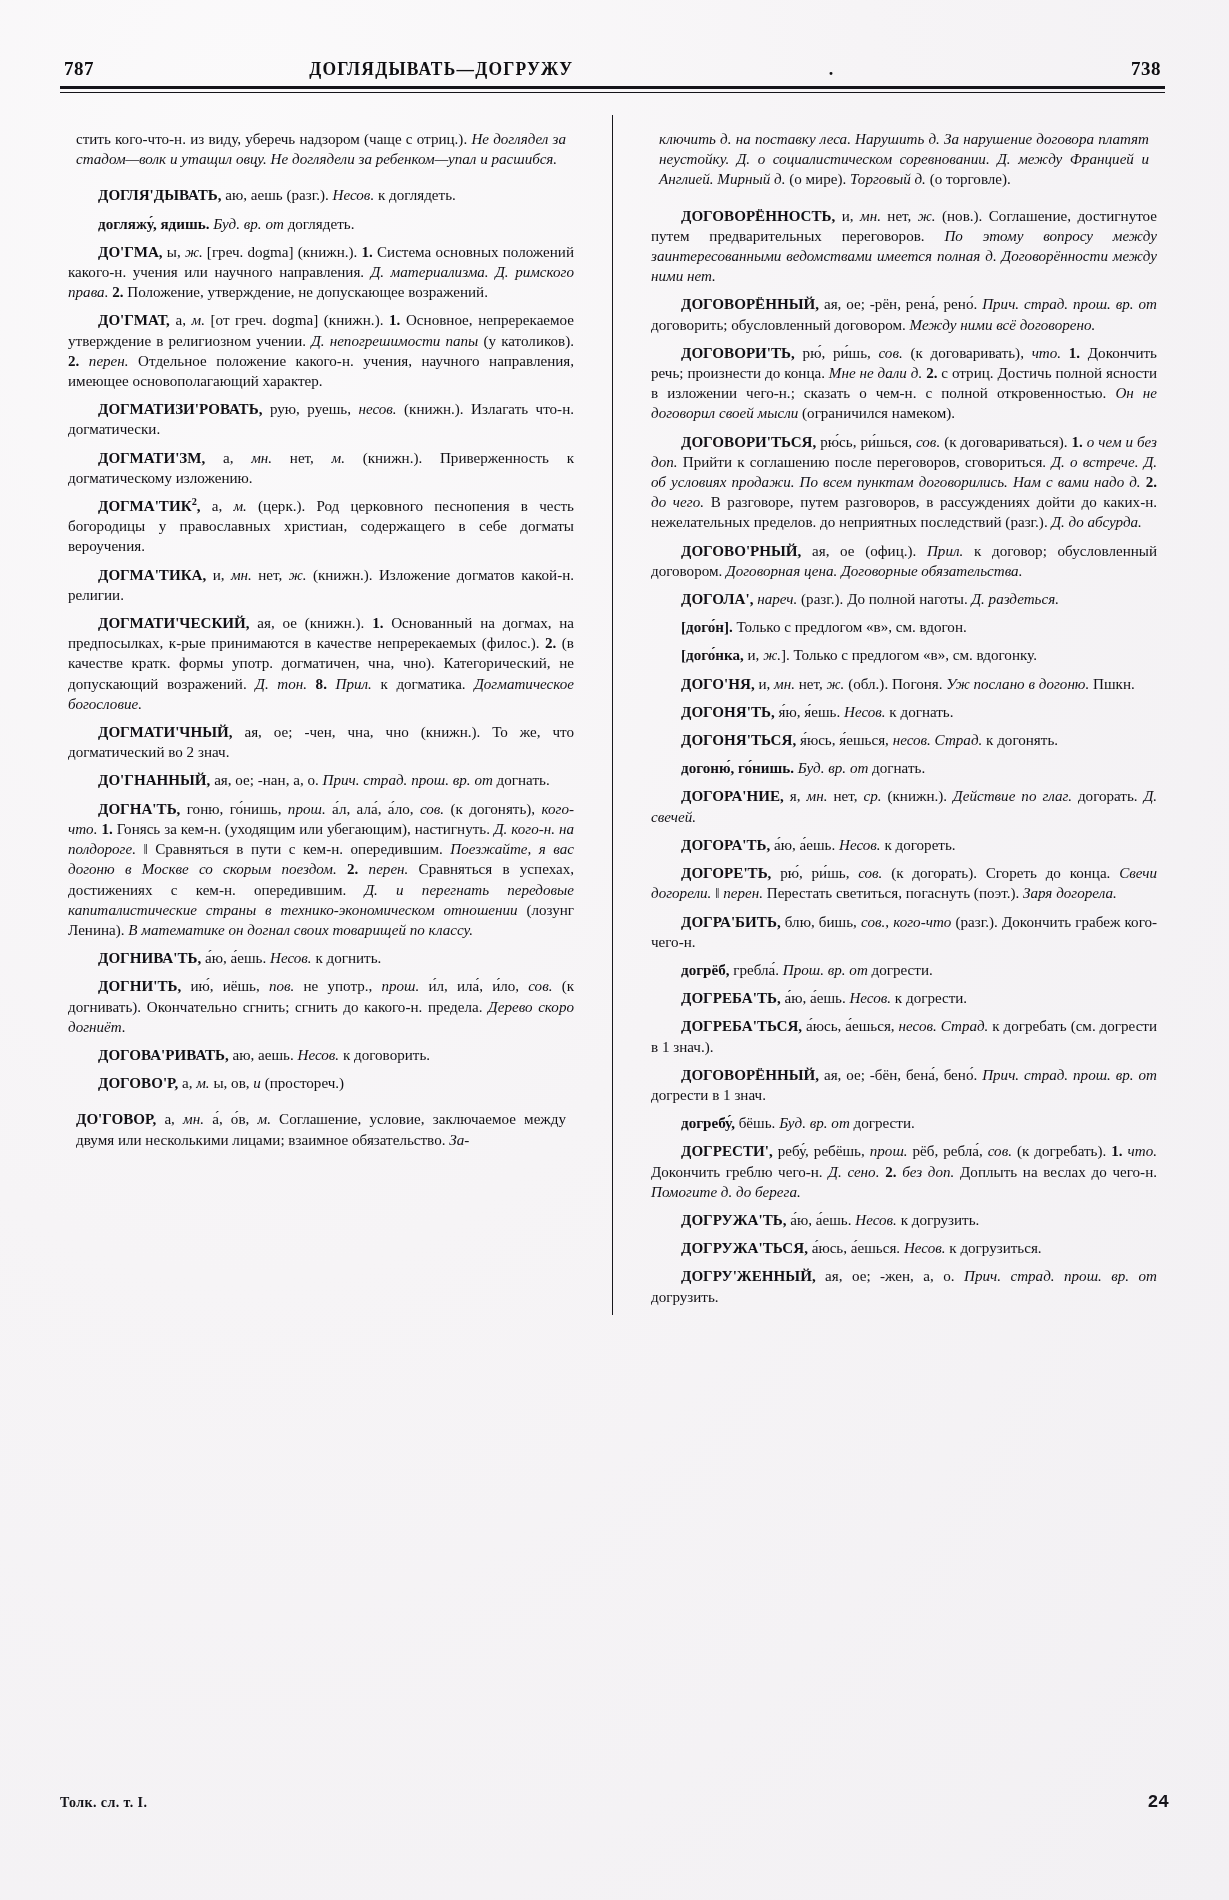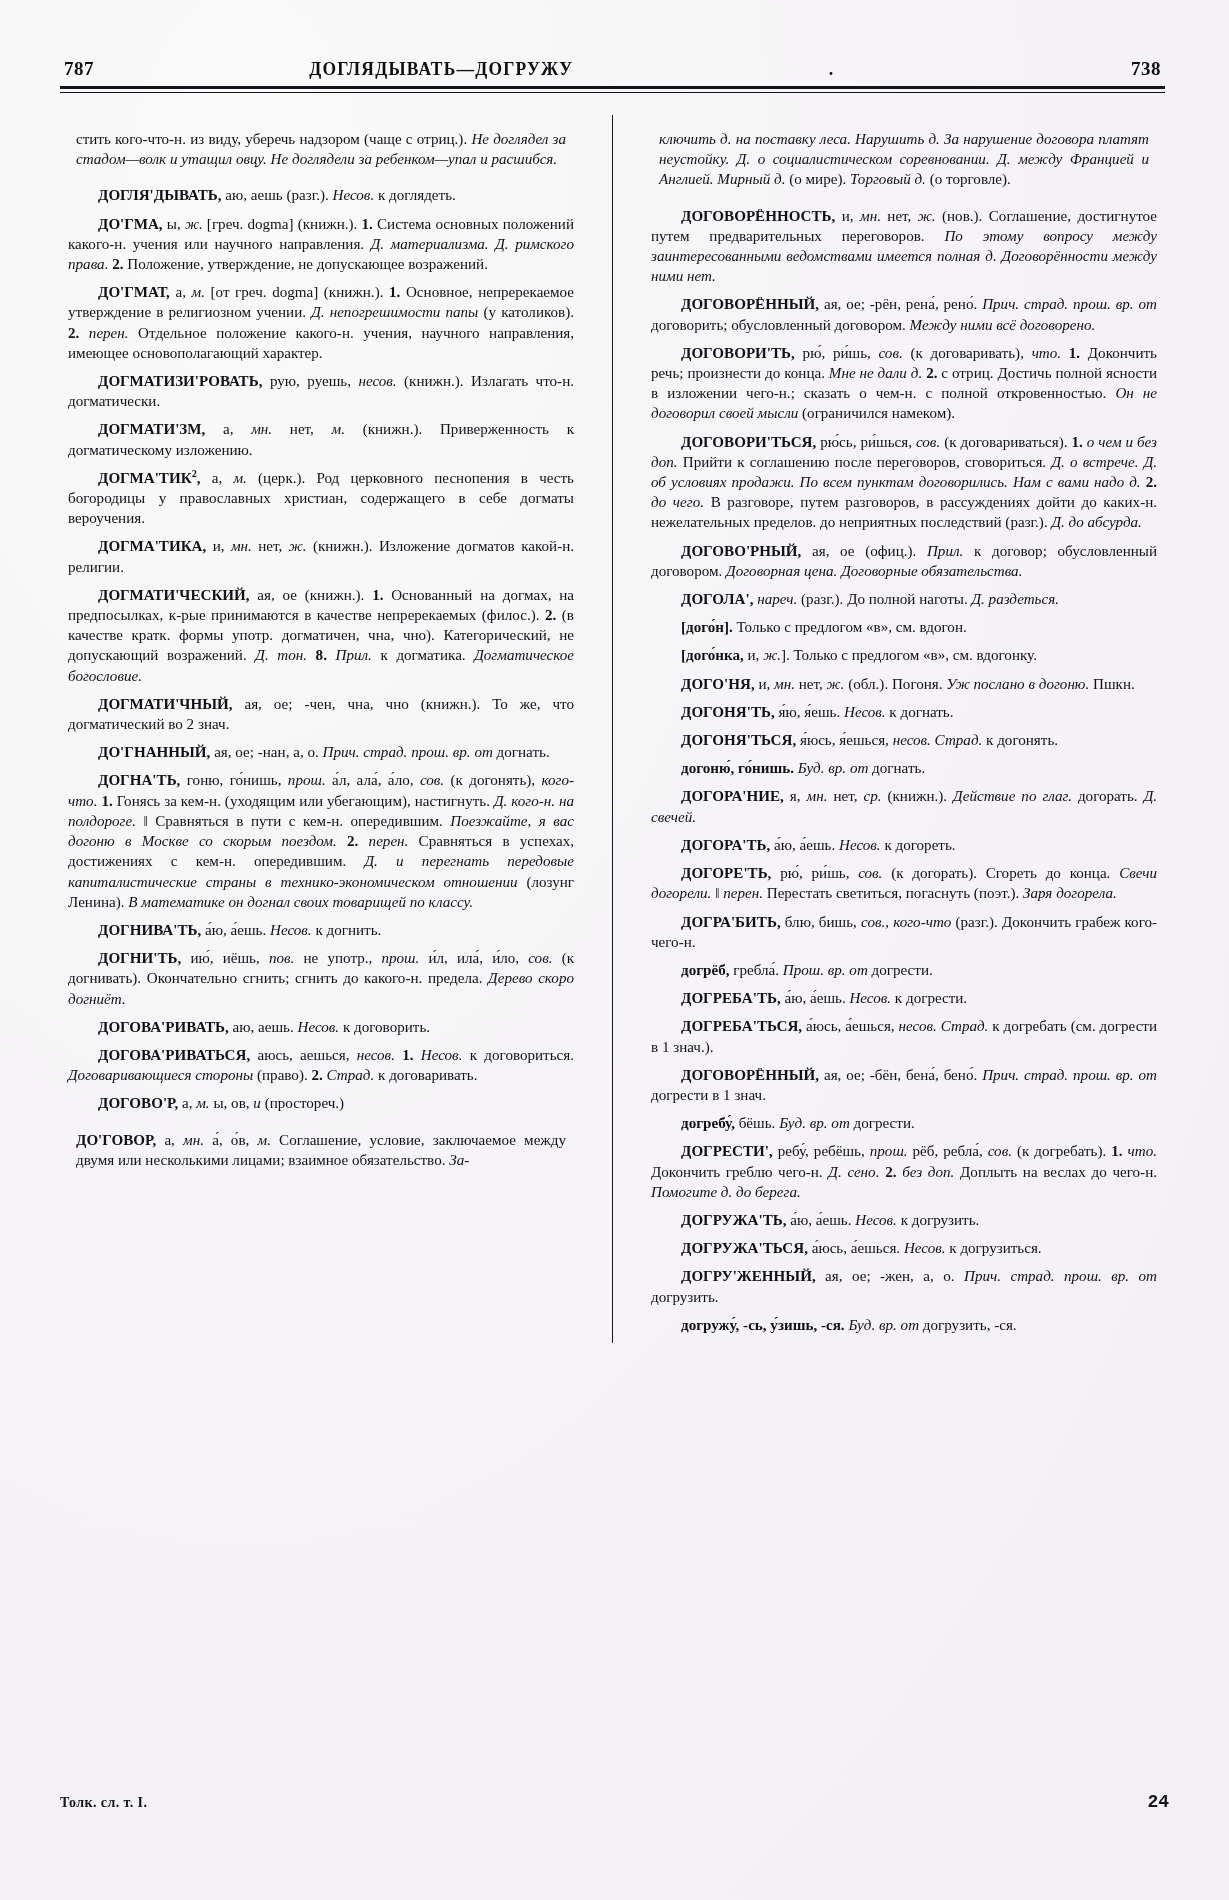--- a/index.html
+++ b/index.html
@@ -122,34 +122,34 @@
       <span class="head-title">ДОГЛЯДЫВАТЬ—ДОГРУЖУ</span>
       <span class="dot-mark">.</span>
       <span class="folio">738</span>
     </div>
     <div class="rule-double"></div>
 
     <div class="columns">
       <div class="col col-left">
           <p class="cont">стить кого-что-н. из виду, уберечь надзором (чаще с отриц.). <i>Не доглядел за стадом—волк и утащил овцу. Не доглядели за ребенком—упал и расшибся.</i></p>
           <p class="entry"><b>ДОГЛЯ'ДЫВАТЬ,</b> аю, аешь (разг.). <i>Несов.</i> к доглядеть.</p>
+          <p class="entry"><b>догляжу́, ядишь.</b> <i>Буд. вр. от</i> доглядеть.</p>
           <p class="entry"><b>ДО'ГМА,</b> ы, <i>ж.</i> [греч. dogma] (книжн.). <b>1.</b> Система основных положений какого-н. учения или научного направления. <i>Д. материализма. Д. римского права.</i> <b>2.</b> Положение, утверждение, не допускающее возражений.</p>
           <p class="entry"><b>ДО'ГМАТ,</b> а, <i>м.</i> [от греч. dogma] (книжн.). <b>1.</b> Основное, непререкаемое утверждение в религиозном учении. <i>Д. непогрешимости папы</i> (у католиков). <b>2.</b> <i>перен.</i> Отдельное положение какого-н. учения, научного направления, имеющее основополагающий характер.</p>
           <p class="entry"><b>ДОГМАТИЗИ'РОВАТЬ,</b> рую, руешь, <i>несов.</i> (книжн.). Излагать что-н. догматически.</p>
           <p class="entry"><b>ДОГМАТИ'ЗМ,</b> а, <i>мн.</i> нет, <i>м.</i> (книжн.). Приверженность к догматическому изложению.</p>
           <p class="entry"><b>ДОГМА'ТИК<sup>2</sup>,</b> а, <i>м.</i> (церк.). Род церковного песнопения в честь богородицы у православных христиан, содержащего в себе догматы вероучения.</p>
           <p class="entry"><b>ДОГМА'ТИКА,</b> и, <i>мн.</i> нет, <i>ж.</i> (книжн.). Изложение догматов какой-н. религии.</p>
           <p class="entry"><b>ДОГМАТИ'ЧЕСКИЙ,</b> ая, ое (книжн.). <b>1.</b> Основанный на догмах, на предпосылках, к-рые принимаются в качестве непререкаемых (филос.). <b>2.</b> (в качестве кратк. формы употр. догматичен, чна, чно). Категорический, не допускающий возражений. <i>Д. тон.</i> <b>8.</b> <i>Прил.</i> к догматика. <i>Догматическое богословие.</i></p>
           <p class="entry"><b>ДОГМАТИ'ЧНЫЙ,</b> ая, ое; -чен, чна, чно (книжн.). То же, что догматический во 2 знач.</p>
           <p class="entry"><b>ДО'ГНАННЫЙ,</b> ая, ое; -нан, а, о. <i>Прич. страд. прош. вр. от</i> догнать.</p>
           <p class="entry"><b>ДОГНА'ТЬ,</b> гоню, го́нишь, <i>прош.</i> а́л, ала́, а́ло, <i>сов.</i> (к догонять), <i>кого-что.</i> <b>1.</b> Гонясь за кем-н. (уходящим или убегающим), настигнуть. <i>Д. кого-н. на полдороге.</i> ‖ Сравняться в пути с кем-н. опередившим. <i>Поезжайте, я вас догоню в Москве со скорым поездом.</i> <b>2.</b> <i>перен.</i> Сравняться в успехах, достижениях с кем-н. опередившим. <i>Д. и перегнать передовые капиталистические страны в технико-экономическом отношении</i> (лозунг Ленина). <i>В математике он догнал своих товарищей по классу.</i></p>
           <p class="entry"><b>ДОГНИВА'ТЬ,</b> а́ю, а́ешь. <i>Несов.</i> к догнить.</p>
           <p class="entry"><b>ДОГНИ'ТЬ,</b> ию́, иёшь, <i>пов.</i> не употр., <i>прош.</i> и́л, ила́, и́ло, <i>сов.</i> (к догнивать). Окончательно сгнить; сгнить до какого-н. предела. <i>Дерево скоро догниёт.</i></p>
           <p class="entry"><b>ДОГОВА'РИВАТЬ,</b> аю, аешь. <i>Несов.</i> к договорить.</p>
-          <p class="entry"><b>ДОГОВА'РИВАТЬСЯ,</b> аюсь, аешься, <i>несов.</i> <b>1.</b> <i>Несов.</i> к договориться. <i>Договаривающиеся стороны</i> (право). <b>2.</b> <i>Страд.</i> к договаривать.</p>
           <p class="entry"><b>ДОГОВО'Р,</b> а, <i>м.</i> ы, ов, <i>и</i> (простореч.)</p>
           <p class="cont"><b>ДО'ГОВОР,</b> а, <i>мн.</i> а́, о́в, <i>м.</i> Соглашение, условие, заключаемое между двумя или несколькими лицами; взаимное обязательство. <i>За-</i></p>
         </div>
       <div class="col-gap"></div>
       <div class="col col-right">
           <p class="cont"><i>ключить д. на поставку леса. Нарушить д. За нарушение договора платят неустойку. Д. о социалистическом соревновании. Д. между Францией и Англией. Мирный д.</i> (о мире). <i>Торговый д.</i> (о торговле).</p>
           <p class="entry"><b>ДОГОВОРЁННОСТЬ,</b> и, <i>мн.</i> нет, <i>ж.</i> (нов.). Соглашение, достигнутое путем предварительных переговоров. <i>По этому вопросу между заинтересованными ведомствами имеется полная д. Договорённости между ними нет.</i></p>
           <p class="entry"><b>ДОГОВОРЁННЫЙ,</b> ая, ое; -рён, рена́, рено́. <i>Прич. страд. прош. вр. от</i> договорить; обусловленный договором. <i>Между ними всё договорено.</i></p>
           <p class="entry"><b>ДОГОВОРИ'ТЬ,</b> рю́, ри́шь, <i>сов.</i> (к договаривать), <i>что.</i> <b>1.</b> Докончить речь; произнести до конца. <i>Мне не дали д.</i> <b>2.</b> с отриц. Достичь полной ясности в изложении чего-н.; сказать о чем-н. с полной откровенностью. <i>Он не договорил своей мысли</i> (ограничился намеком).</p>
           <p class="entry"><b>ДОГОВОРИ'ТЬСЯ,</b> рю́сь, ри́шься, <i>сов.</i> (к договариваться). <b>1.</b> <i>о чем и без доп.</i> Прийти к соглашению после переговоров, сговориться. <i>Д. о встрече. Д. об условиях продажи. По всем пунктам договорились. Нам с вами надо д.</i> <b>2.</b> <i>до чего.</i> В разговоре, путем разговоров, в рассуждениях дойти до каких-н. нежелательных пределов. до неприятных последствий (разг.). <i>Д. до абсурда.</i></p>
@@ -167,21 +167,20 @@
           <p class="entry"><b>ДОГРА'БИТЬ,</b> блю, бишь, <i>сов.</i>, <i>кого-что</i> (разг.). Докончить грабеж кого-чего-н.</p>
           <p class="entry"><b>догрёб,</b> гребла́. <i>Прош. вр. от</i> догрести.</p>
           <p class="entry"><b>ДОГРЕБА'ТЬ,</b> а́ю, а́ешь. <i>Несов.</i> к догрести.</p>
           <p class="entry"><b>ДОГРЕБА'ТЬСЯ,</b> а́юсь, а́ешься, <i>несов.</i> <i>Страд.</i> к догребать (см. догрести в 1 знач.).</p>
           <p class="entry"><b>ДОГОВОРЁННЫЙ,</b> ая, ое; -бён, бена́, бено́. <i>Прич. страд. прош. вр. от</i> догрести в 1 знач.</p>
           <p class="entry"><b>догребу́,</b> бёшь. <i>Буд. вр. от</i> догрести.</p>
           <p class="entry"><b>ДОГРЕСТИ',</b> ребу́, ребёшь, <i>прош.</i> рёб, ребла́, <i>сов.</i> (к догребать). <b>1.</b> <i>что.</i> Докончить греблю чего-н. <i>Д. сено.</i> <b>2.</b> <i>без доп.</i> Доплыть на веслах до чего-н. <i>Помогите д. до берега.</i></p>
           <p class="entry"><b>ДОГРУЖА'ТЬ,</b> а́ю, а́ешь. <i>Несов.</i> к догрузить.</p>
           <p class="entry"><b>ДОГРУЖА'ТЬСЯ,</b> а́юсь, а́ешься. <i>Несов.</i> к догрузиться.</p>
           <p class="entry"><b>ДОГРУ'ЖЕННЫЙ,</b> ая, ое; -жен, а, о. <i>Прич. страд. прош. вр. от</i> догрузить.</p>
-          <p class="entry"><b>догружу́, -сь, у́зишь, -ся.</b> <i>Буд. вр. от</i> догрузить, -ся.</p>
         </div>
     </div>
 
   </div>
 
   <div class="footer">
     <span class="sig">Толк. сл. т. I.</span>
     <span class="signum">24</span>
   </div>
 </div>

